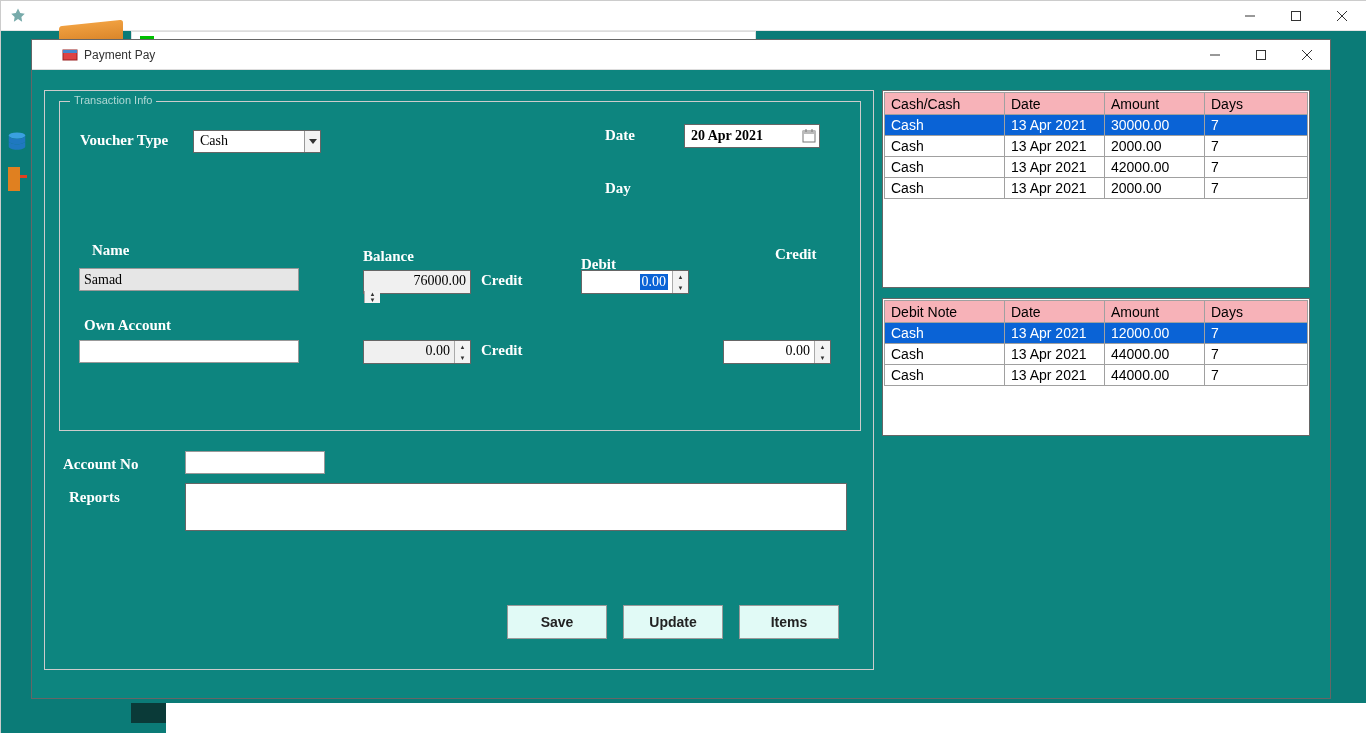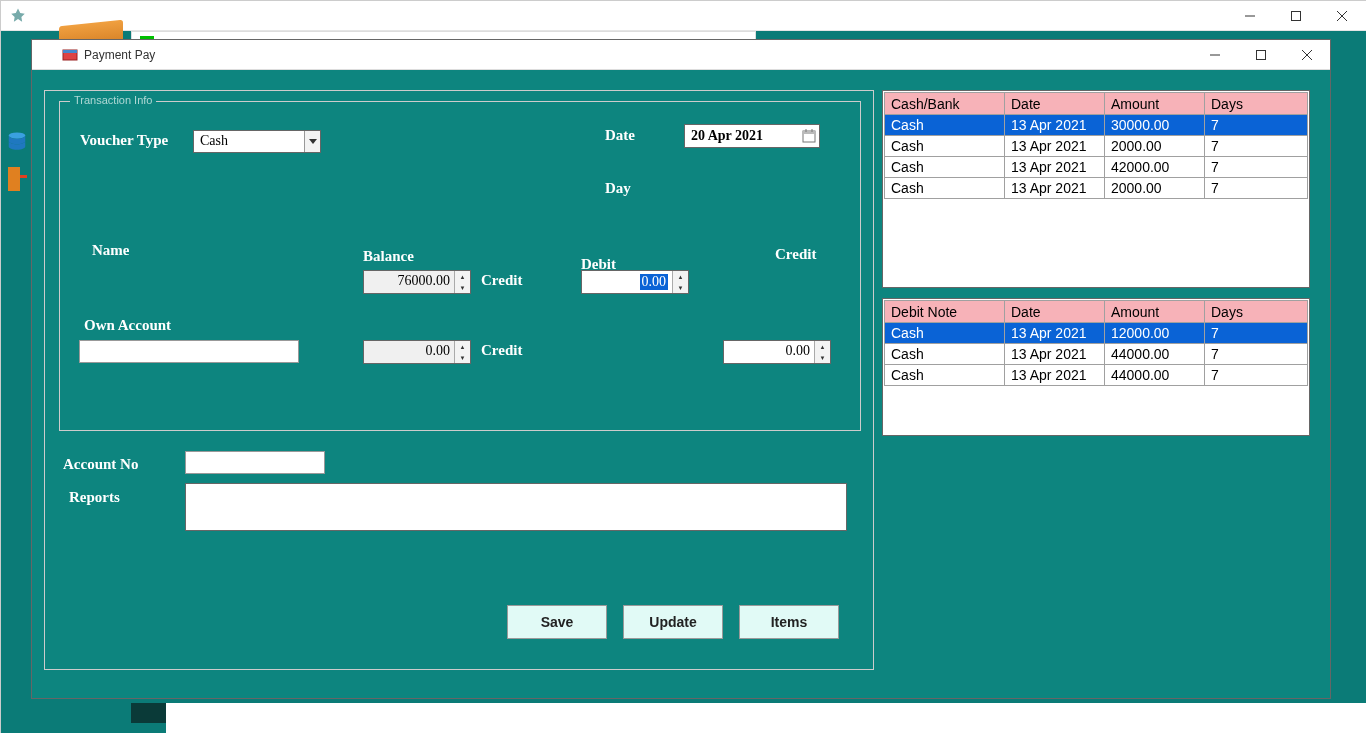--- a/index.html
+++ b/index.html
@@ -368,23 +368,24 @@
                     <rect x="1" y="2" width="12" height="3" fill="#bbb"></rect>
                     <line x1="4" y1="0" x2="4" y2="3" stroke="#777"></line>
                     <line x1="10" y1="0" x2="10" y2="3" stroke="#777"></line>
                   </svg>
               </span>
             </div>
 
             <span class="lbl" style="left:545px; top:78px;">Day</span>
 
             <span class="lbl" style="left:32px; top:140px;">Name</span>
+            <input class="txt readonly" style="left: 19px; top: 166px; width: 220px;" readonly="" value="Samad">
 
             <span class="lbl" style="left:303px; top:146px;">Balance</span>
-            <div class="numeric disabled" style="left:303px; top:168px; width:108px;">
+            <div class="numeric disabled" style="left:303px; top:168px; width:108px;flex-direction:column;">
               <span class="nval">76000.00</span>
               <span class="nspin">
                   <div>▲</div>
                   <div>▼</div>
                 </span>
             </div>
             <span class="lbl" style="left:421px; top:170px;">Credit</span>
 
             <span class="lbl" style="left:521px; top:144px;margin-top:10px;">Debit</span>
             <div class="numeric" style="left:521px; top:168px; width:108px;">
@@ -429,21 +430,21 @@
           <button class="btn" style="left:462px; top:514px;">Save</button>
           <button class="btn" style="left:578px; top:514px;">Update</button>
           <button class="btn" style="left:694px; top:514px;">Items</button>
         </div>
 
         <div class="grid" style="left:850px; top:20px; width:428px; height:198px;">
           <div class="inner">
             <table>
               <thead>
                   <tr>
-                <th class="col-a">Cash/Bank</th>
+                <th class="col-a">Cash/Cash</th>
                 <th class="col-b">Date</th>
                 <th class="col-c">Amount</th>
                 <th class="col-d">Days</th>
               </tr>
                 </thead>
               <tbody id="cashbank-body">
                   <tr class="selected">
                     <td>Cash</td>
                     <td>13 Apr 2021</td>
                     <td>30000.00</td>

